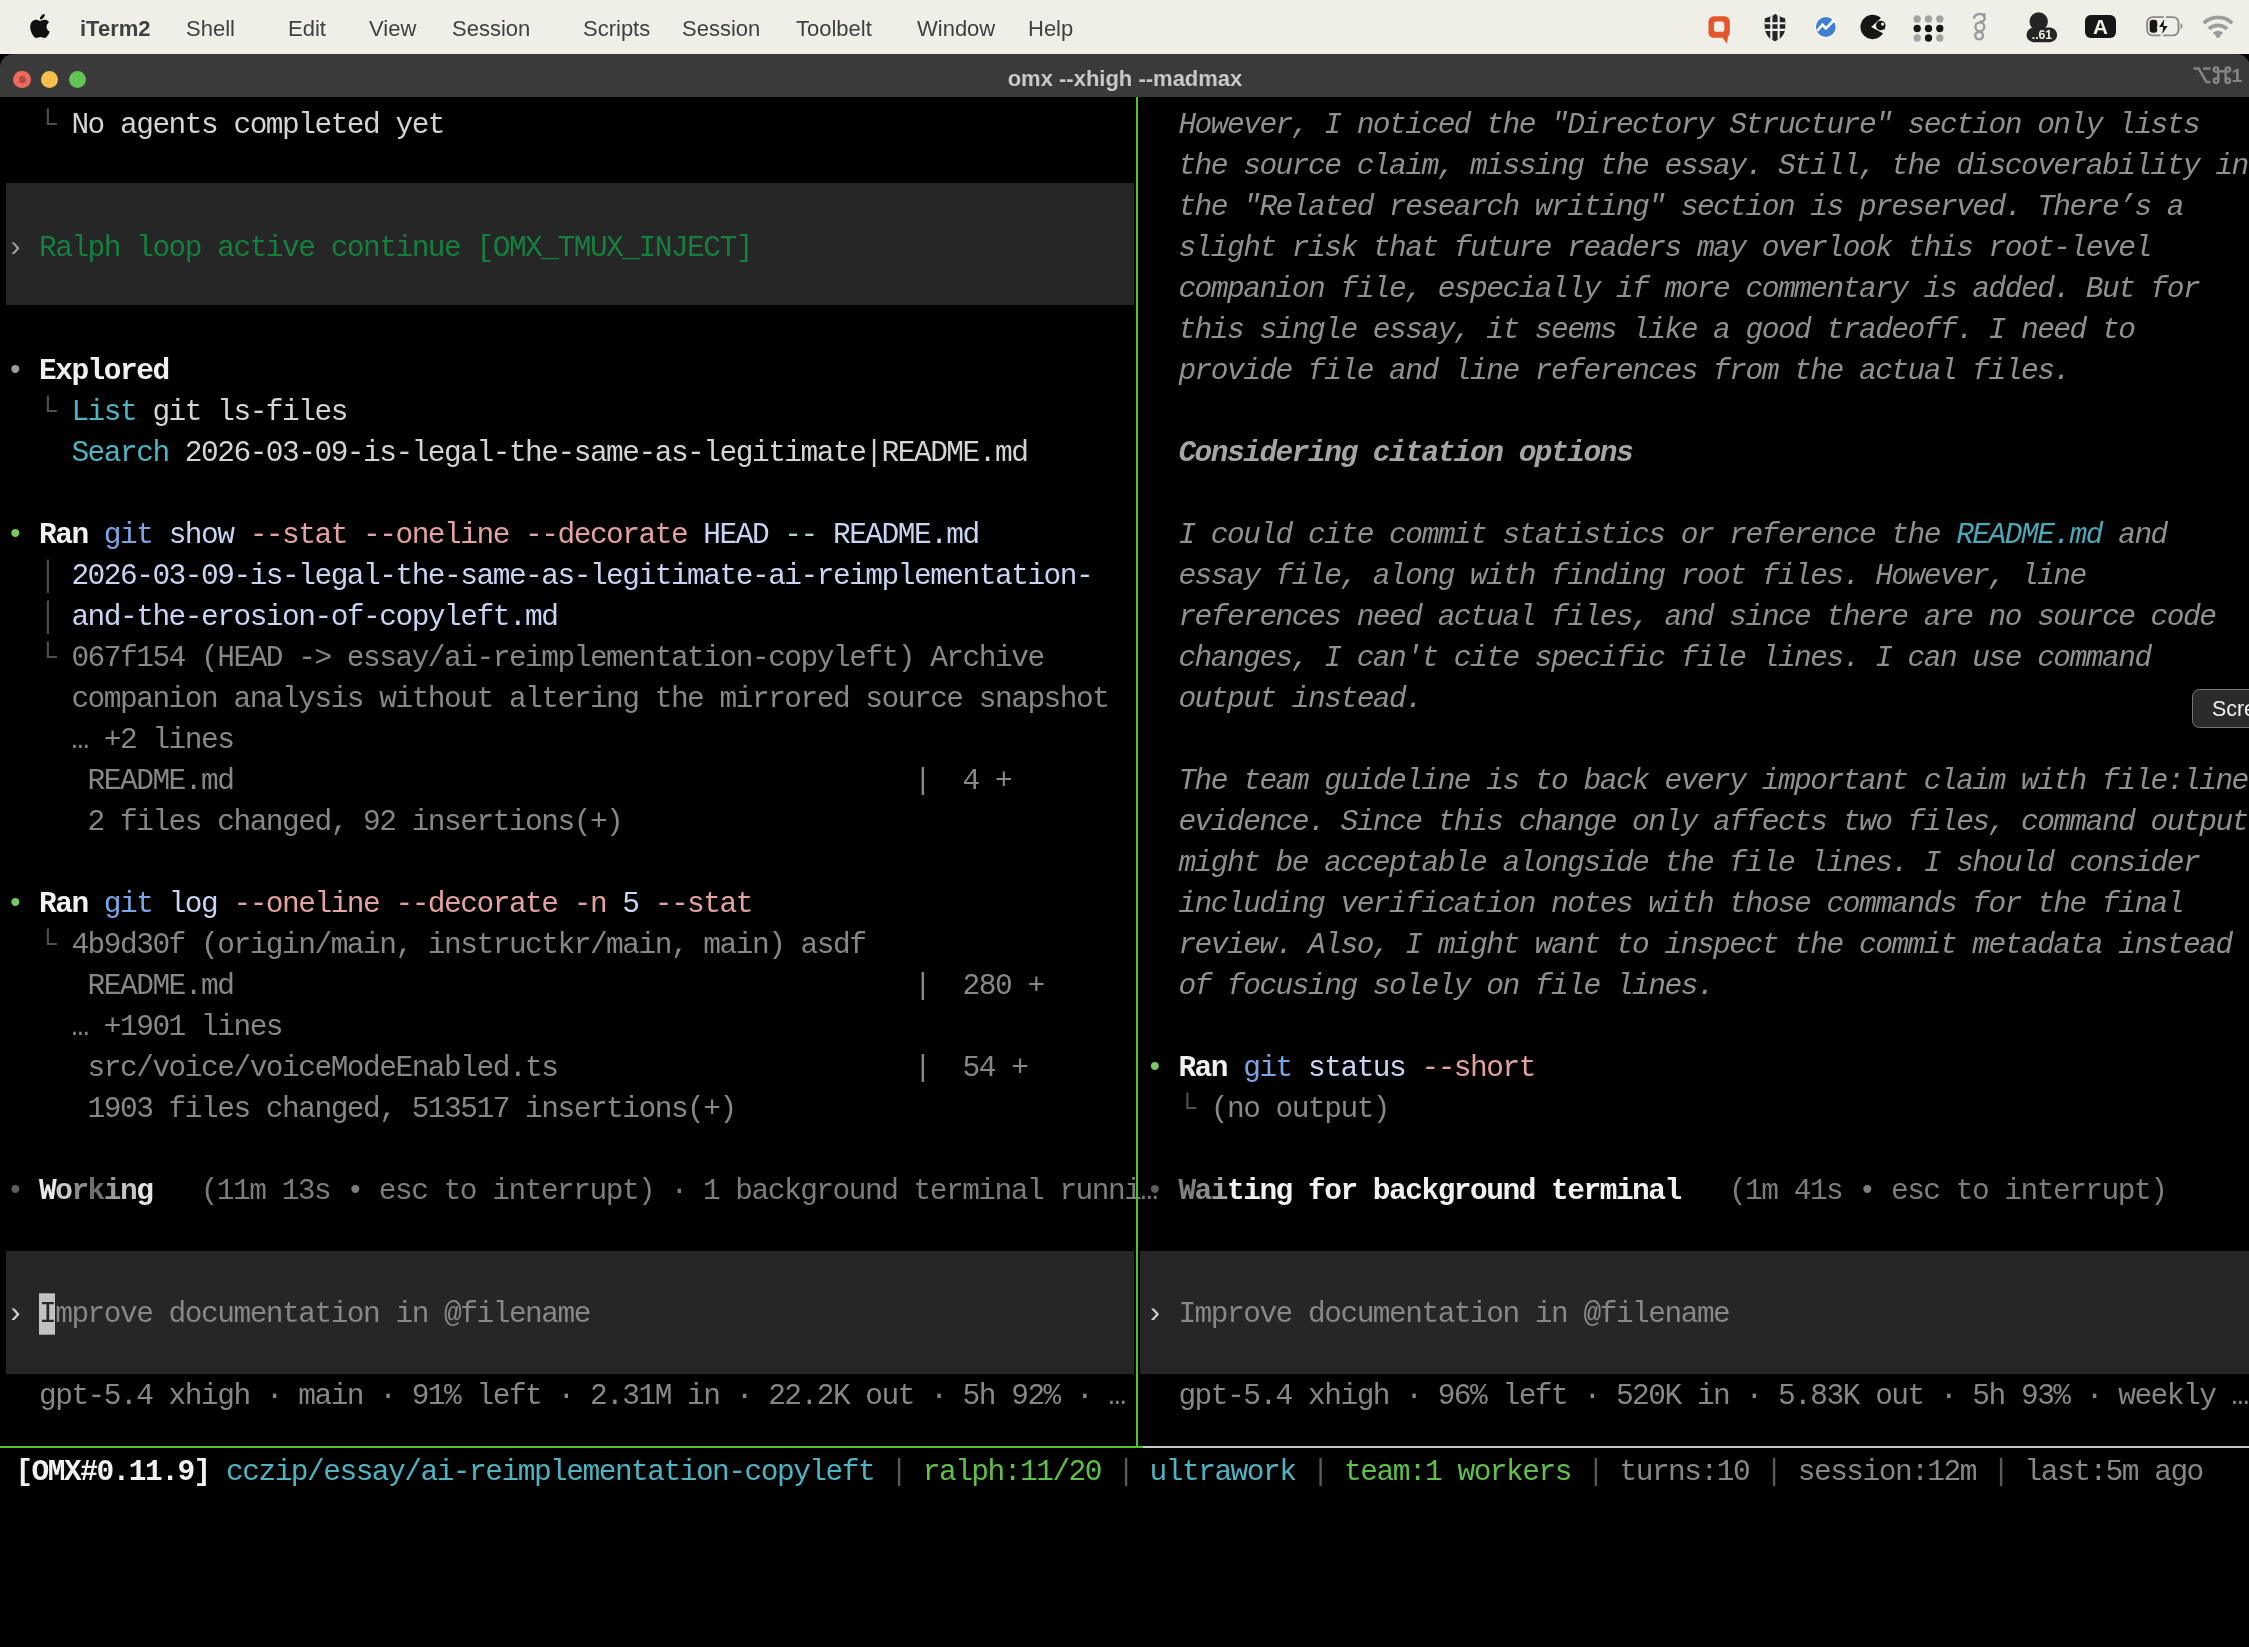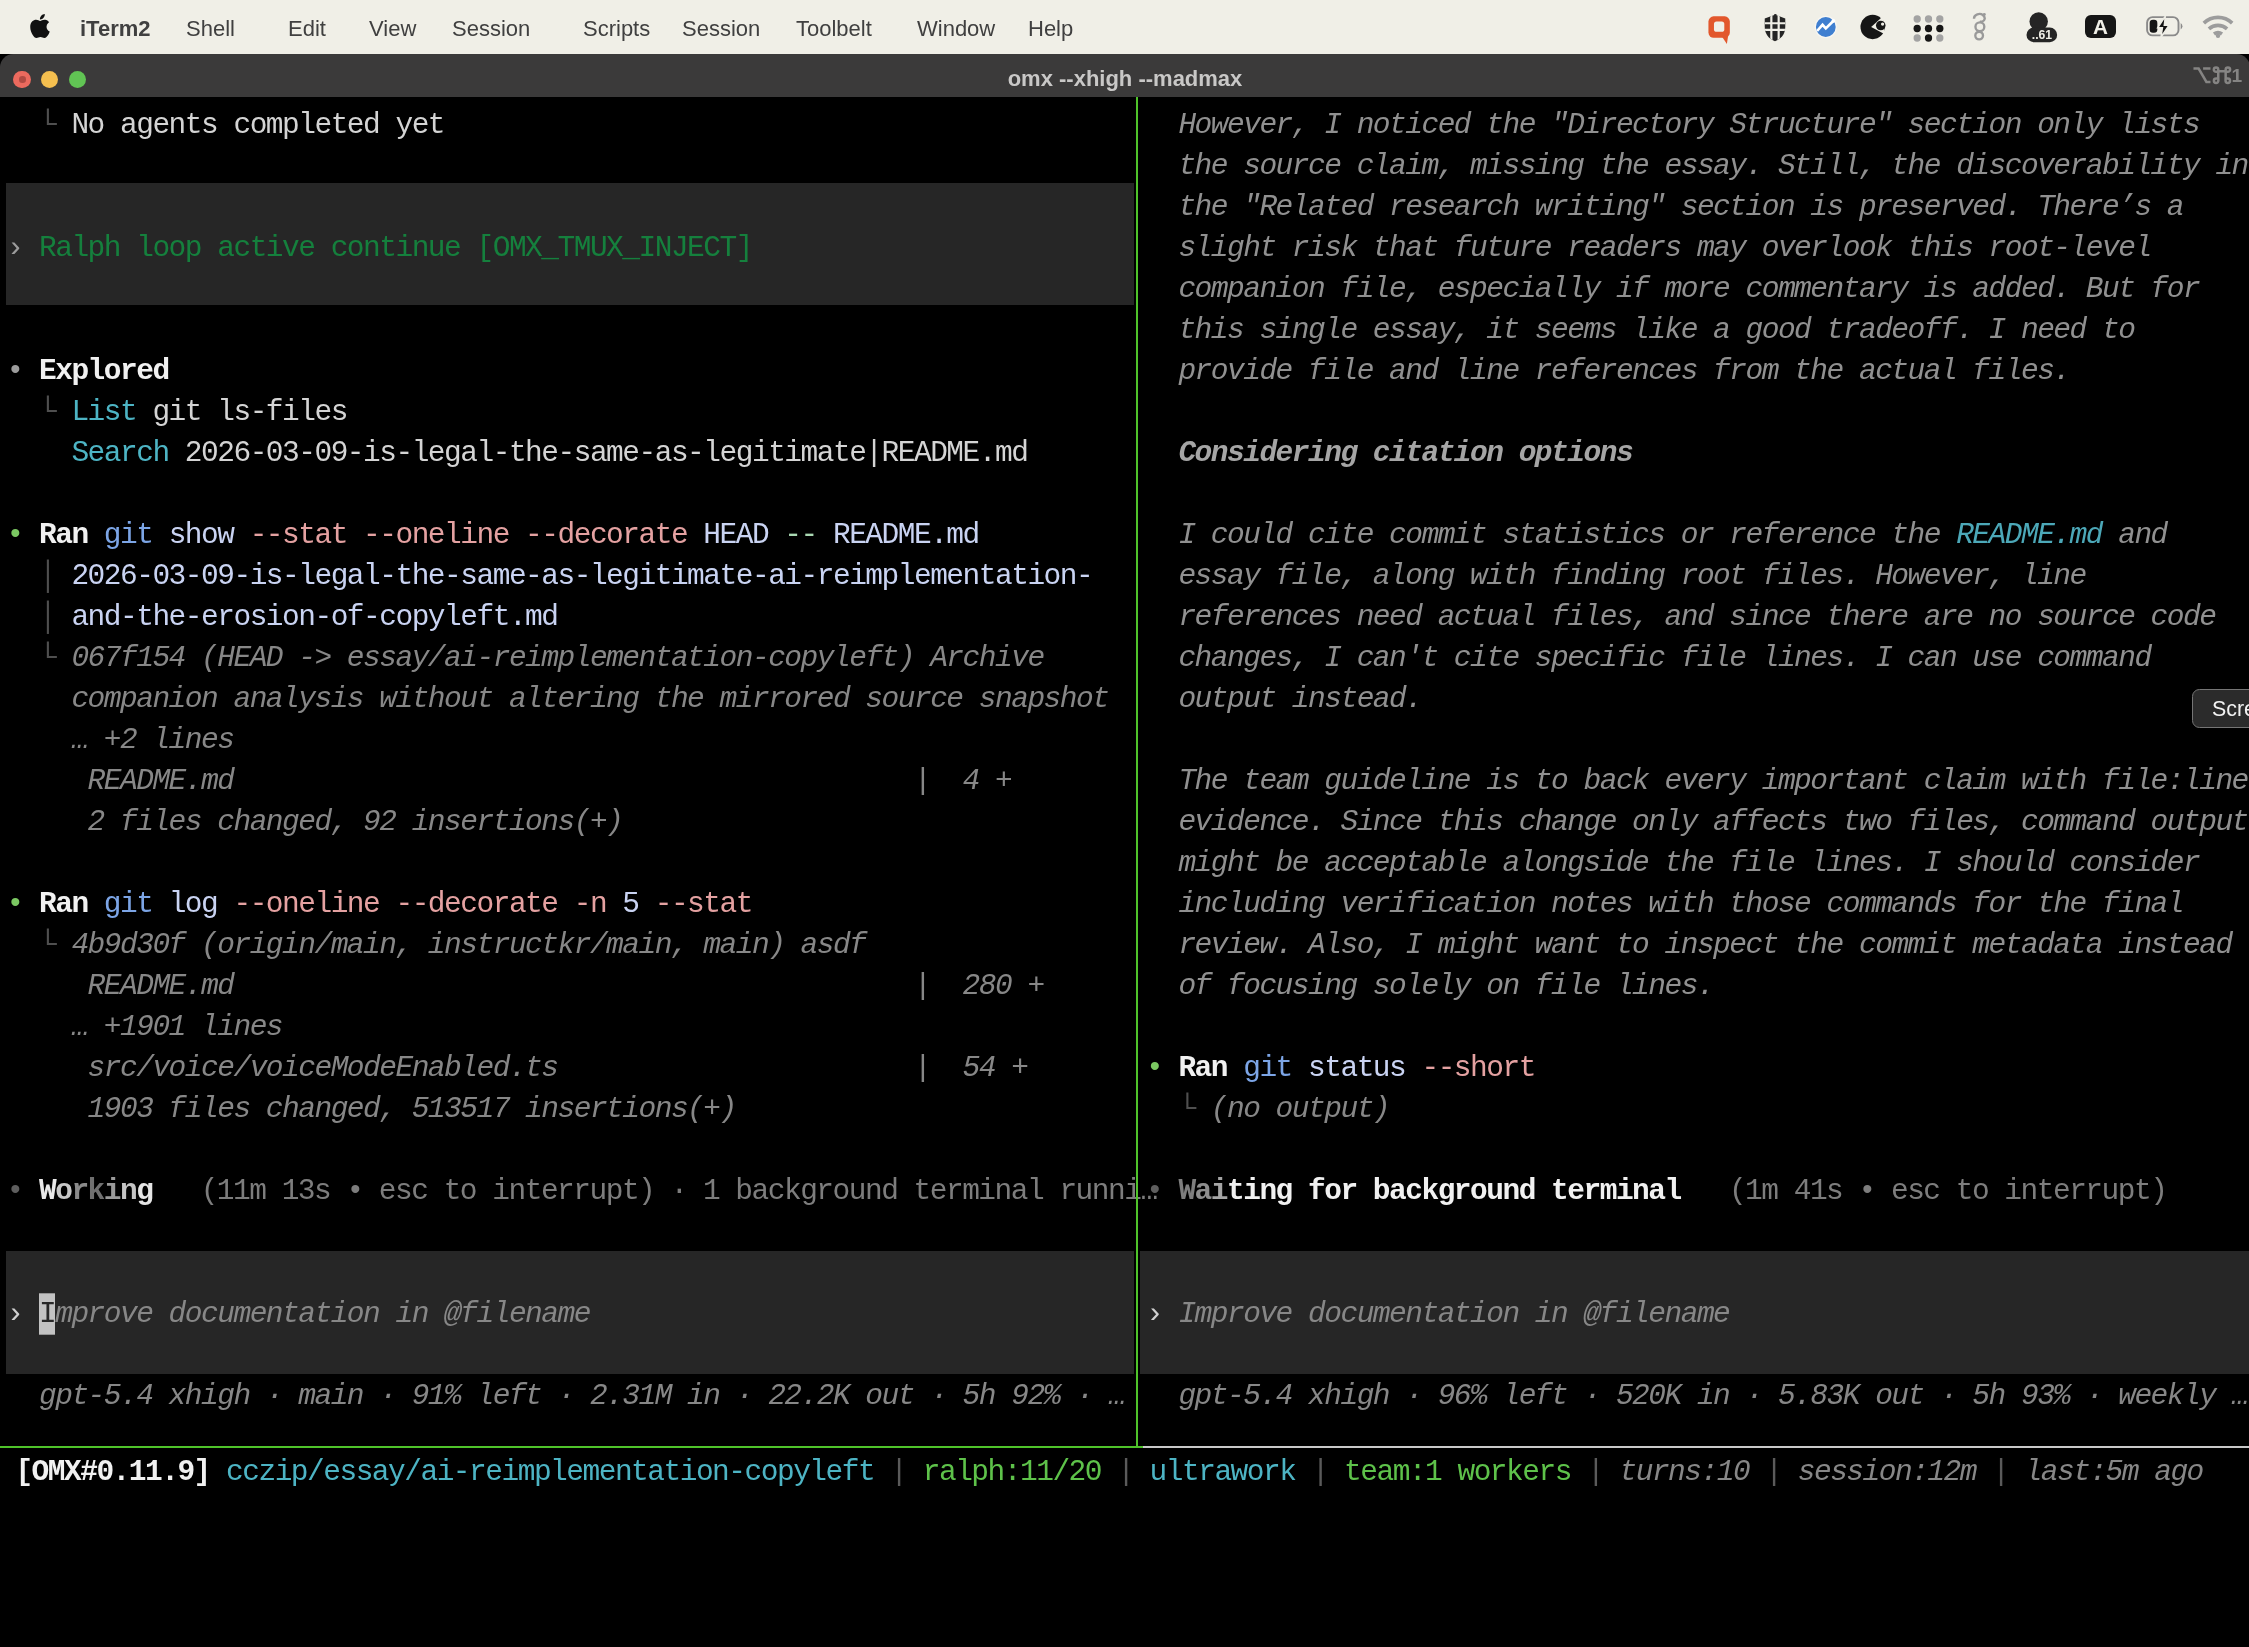--- a/index.html
+++ b/index.html
@@ -13,21 +13,21 @@
 #title { position:absolute; top:66px; width:2250px; text-align:center; color:#c9c8c7; font-size:22px; font-weight:bold; }
 #term { position:absolute; left:0; top:97px; width:2250px; height:1551px; background:#000; }
 .box { position:absolute; background:#262626; }
 pre.pane { position:absolute; top:8px; }
 #lpane { left:6.6px; }
 #rpane { left:1146px; }
 .w  { color:#d4d4d4; }
 .wb { color:#f1f1f1; }
 .t  { color:#4f4f4f; }
 .g6 { color:#5a5a5a; }
-.g8 { color:#878787;font-style:italic; }
+.g8 { color:#878787; }
 .g9 { color:#9c9c9c; }
 .gA { color:#15803d; }
 .cy { color:#4db4c4; }
 .bl { color:#7ca5e6; }
 .pk { color:#e4a1a1; }
 .lv { color:#c9d3f2; }
 .lv2 { color:#c9d3f2; }
 .pg { color:#a9d8b2; }
 .gb { color:#7bc862; }
 .gb2 { color:#5ec24a; }

